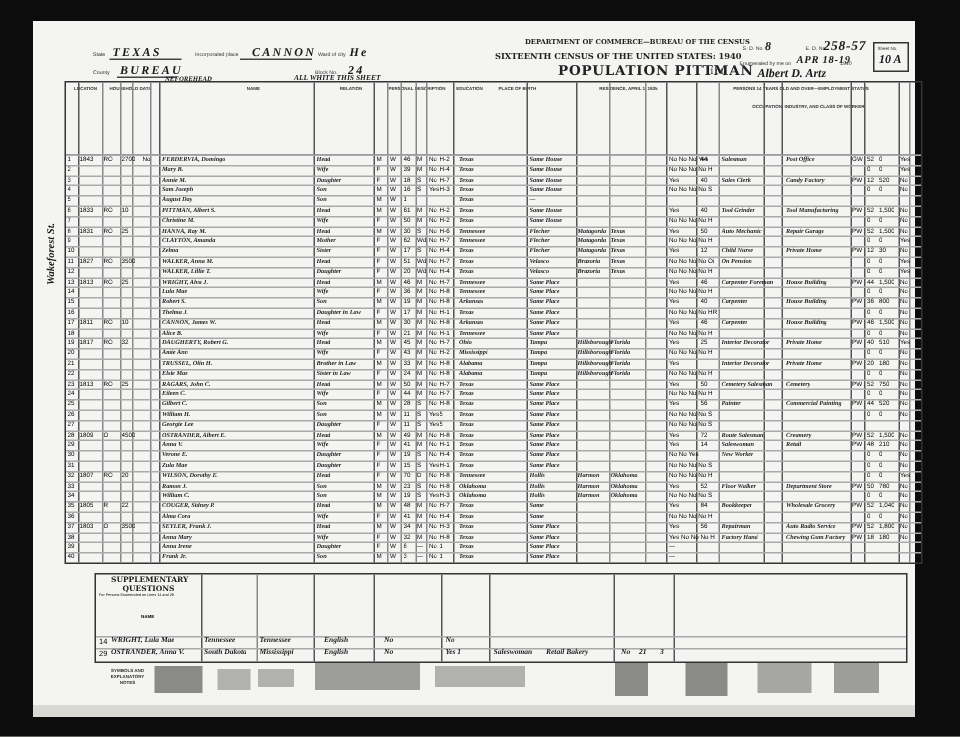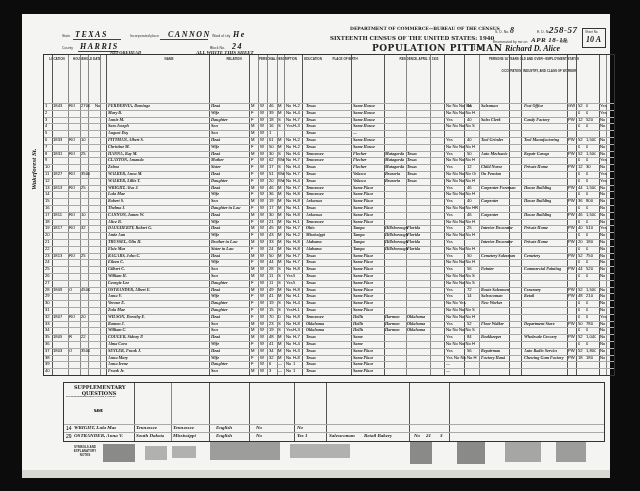--- a/index.html
+++ b/index.html
@@ -33,21 +33,21 @@
 <body>
 
 <div class="scan"></div>
 <div class="paper"></div>
 <div class="paper-edge"></div>
 
 <div class="lbl" style="left:62px;top:34px;">State</div>
 <div class="hval hw" style="left:75px;top:30px;">TEXAS</div>
 <div class="hdr-line" style="left:73px;top:39px;width:48px;"></div>
 <div class="lbl" style="left:62px;top:46px;">County</div>
-<div class="hval hw" style="left:80px;top:42px;">HARRIS</div>
+<div class="hval hw" style="left:80px;top:42px;">BUREAU</div>
 <div class="hdr-line" style="left:78px;top:51px;width:40px;"></div>
 <div class="lbl" style="left:130px;top:34px;">Incorporated place</div>
 <div class="hval hw" style="left:168px;top:30px;">CANNON</div>
 <div class="hdr-line" style="left:160px;top:39px;width:48px;"></div>
 <div class="lbl" style="left:212px;top:34px;">Ward of city</div>
 <div class="hval hw" style="left:233px;top:30px;">He</div>
 <div class="lbl" style="left:210px;top:46px;">Block No.</div>
 <div class="hval hw" style="left:232px;top:42px;">24</div>
 <div class="hw" style="position:absolute;left:110px;top:50px;font-size:4.5px;">NEFOREHEAD</div>
 <div class="hw" style="position:absolute;left:196px;top:50px;font-size:5px;">ALL WHITE THIS SHEET</div>
@@ -57,21 +57,21 @@
 <div class="title3 pr">POPULATION PITTMAN</div>
 <div class="pr" style="position:absolute;left:473px;top:45px;font-size:5px;">114</div>
 
 <div class="lbl" style="left:495px;top:30px;">S. D. No.</div>
 <div class="hval hw" style="left:510px;top:26px;">8</div>
 <div class="lbl" style="left:537px;top:30px;">E. D. No.</div>
 <div class="hval hw" style="left:549px;top:25px;font-size:9px;letter-spacing:.5px;">258-57</div>
 <div class="lbl" style="left:493px;top:40px;">Enumerated by me on</div>
 <div class="hval hw" style="left:531px;top:36px;font-size:7px;letter-spacing:.5px;">APR 18-19</div>
 <div class="lbl" style="left:560px;top:40px;">1940</div>
-<div class="hw" style="position:absolute;left:505px;top:44px;font-size:8px;">Richard D. Alice</div>
+<div class="hw" style="position:absolute;left:505px;top:44px;font-size:8px;">Albert D. Artz</div>
 <div class="fbox" style="left:582px;top:28px;width:22px;height:18px;">
   <div class="lbl" style="left:2px;top:1px;font-size:3px;">Sheet No.</div>
   <div class="hw" style="position:absolute;left:3px;top:6px;font-size:8px;">10 A</div>
 </div>
 
 <div class="grid">
   <div class="colhead">
     <div class="hdrtxt" style="left:2px;top:2px;width:22px;">LOCATION</div>
     <div class="hdrtxt" style="left:24px;top:2px;width:38px;">HOUSEHOLD DATA</div>
     <div class="hdrtxt" style="left:80px;top:2px;width:90px;">NAME</div>

